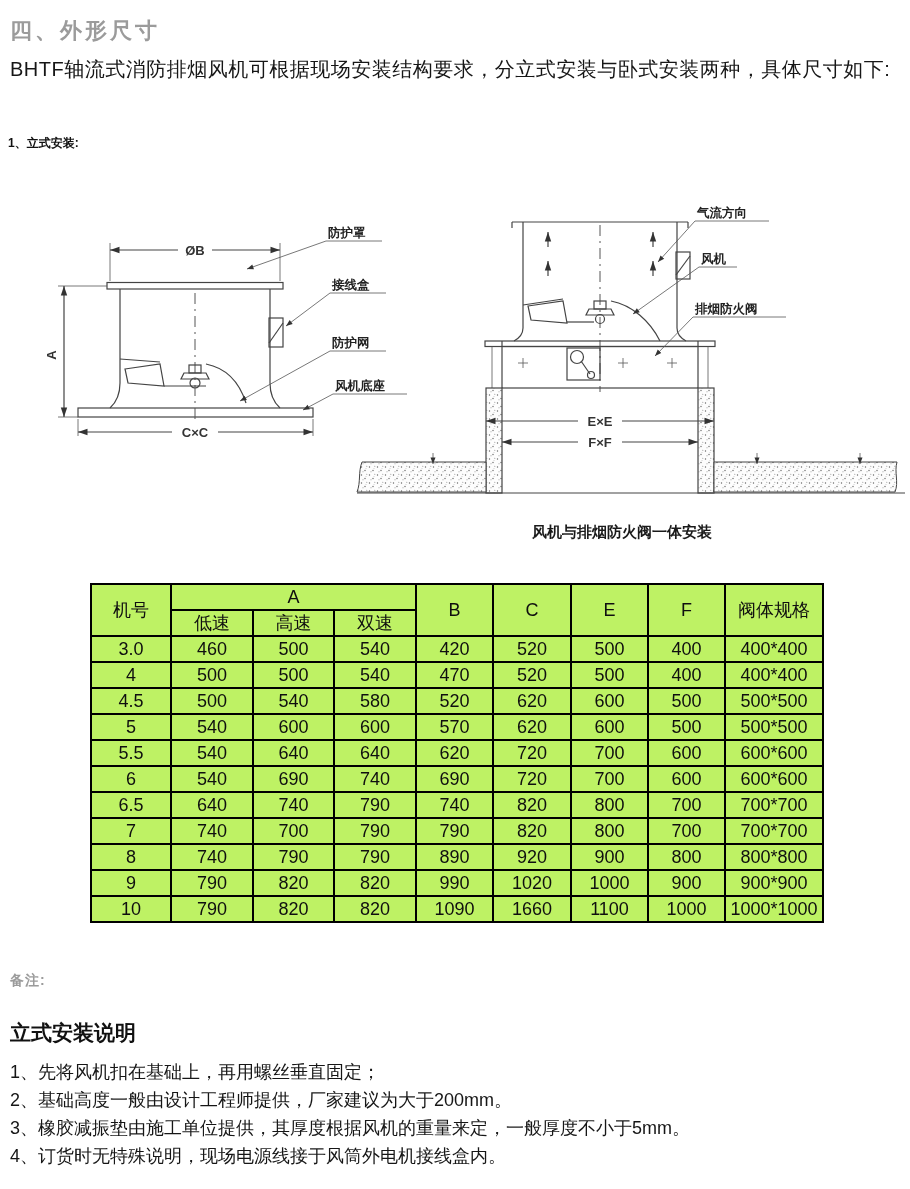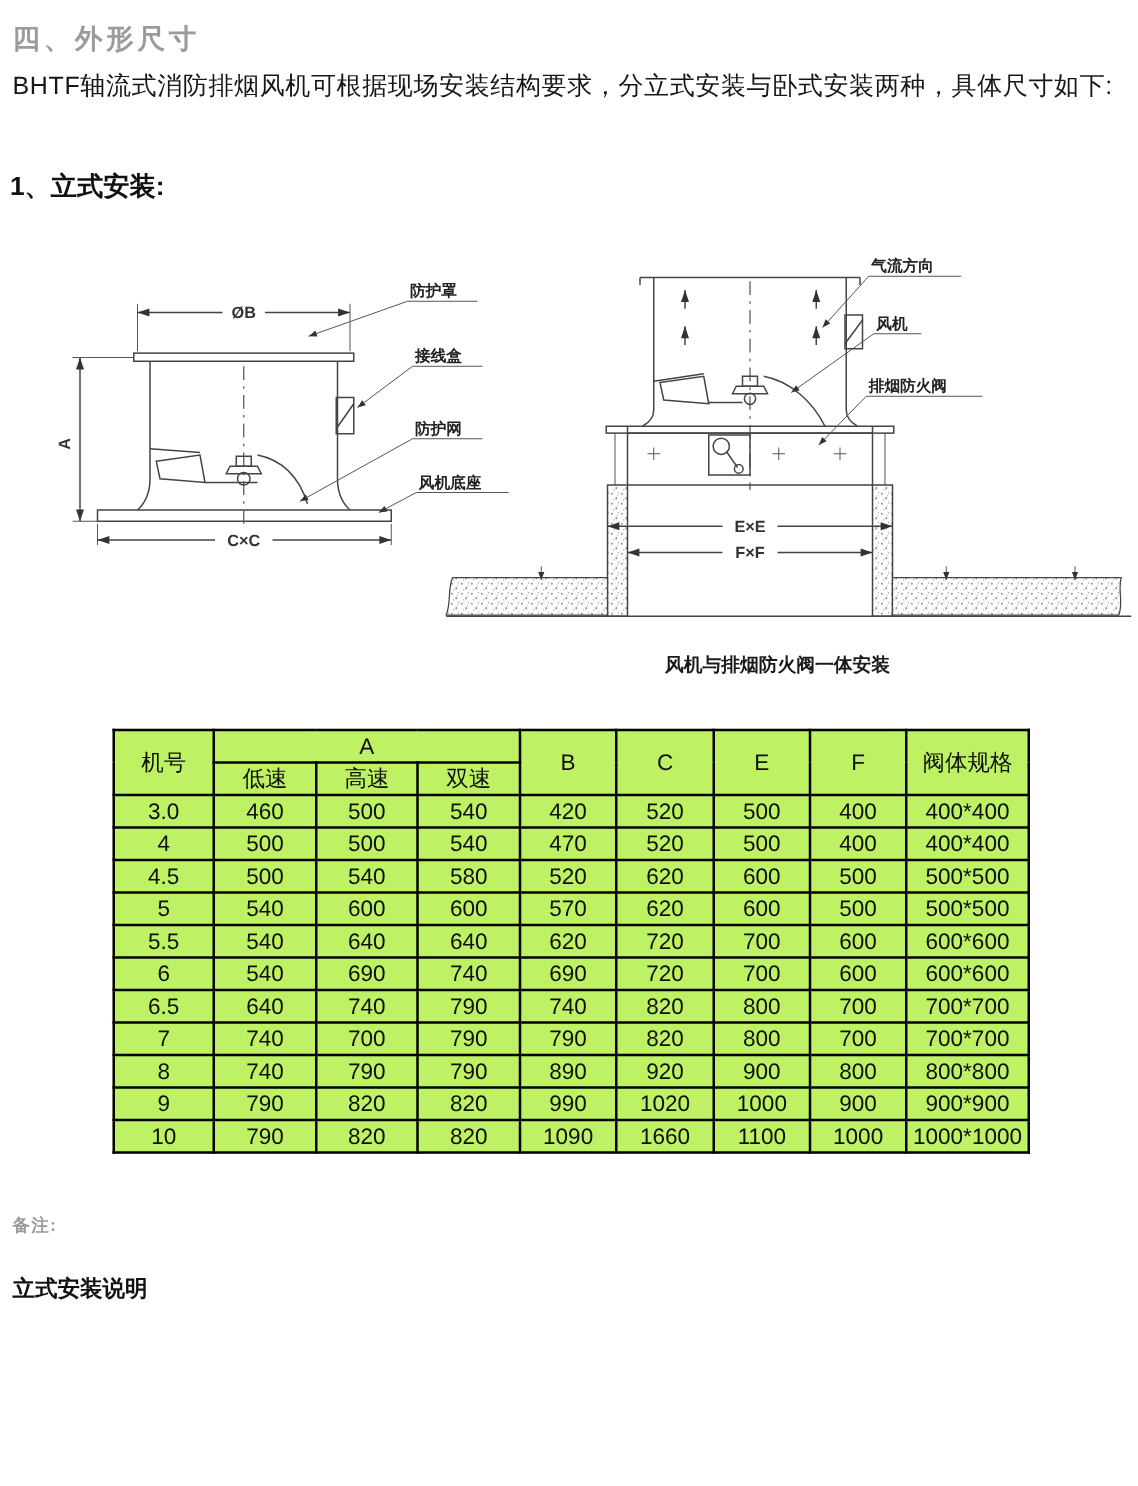--- a/index.html
+++ b/index.html
@@ -9,21 +9,21 @@
   }
   .title{
     position:absolute;left:10px;top:16px;font-size:22px;font-weight:bold;
     color:#9b9b9b;letter-spacing:3px;
   }
   .intro{
     position:absolute;left:10px;top:56px;width:890px;font-size:20px;
     line-height:27px;color:#161616;letter-spacing:0.5px;
   }
   .sec-heading{
-    position:absolute;left:8px;top:135px;font-size:21px;font-weight:bold;color:#111;
+    position:absolute;left:8px;top:135px;font-size:12px;font-weight:bold;color:#111;
   }
   svg.diagrams{position:absolute;left:0;top:185px;}
   svg.diagrams text{
     font-family:"Liberation Sans","DejaVu Sans",sans-serif;
     fill:#222;font-size:12.5px;font-weight:600;
   }
   svg.diagrams text.dim{font-size:13px;font-weight:600;fill:#333;}
   svg.diagrams .ln{stroke:#444;stroke-width:1.2;fill:none;}
   svg.diagrams .thin{stroke:#555;stroke-width:0.8;fill:none;}
   svg.diagrams .cl{stroke:#555;stroke-width:1;fill:none;stroke-dasharray:11 5 2 5;}
@@ -36,21 +36,21 @@
   table.dims th, table.dims td{
     border:2px solid #000;text-align:center;vertical-align:middle;
     font-size:18px;font-weight:normal;color:#0f0f0f;padding:0;height:24px;
     overflow:hidden;white-space:nowrap;
   }
   .notes-heading{
     position:absolute;left:10px;top:972px;font-size:14px;font-weight:bold;
     color:#9b9b9b;letter-spacing:1px;
   }
   .notes-subheading{
-    position:absolute;left:10px;top:1019px;font-size:18px;font-weight:bold;color:#111;
+    position:absolute;left:10px;top:1019px;font-size:21px;font-weight:bold;color:#111;
   }
   .notes-list{
     position:absolute;left:10px;top:1058px;width:890px;font-size:18px;
     line-height:28px;color:#161616;
   }
   .notes-list div{white-space:nowrap;}
 </style>
 </head>
 <body>
 
@@ -394,14 +394,20 @@
           <td>1660</td>
           <td>1100</td>
           <td>1000</td>
           <td>1000*1000</td>
         </tr>
       </tbody>
   </table>
 
   <div class="notes-heading">备注:</div>
   <div class="notes-subheading">立式安装说明</div>
+  <div class="notes-list">
+    <div>1、先将风机扣在基础上，再用螺丝垂直固定；</div>
+    <div>2、基础高度一般由设计工程师提供，厂家建议为大于200mm。</div>
+    <div>3、橡胶减振垫由施工单位提供，其厚度根据风机的重量来定，一般厚度不小于5mm。</div>
+    <div>4、订货时无特殊说明，现场电源线接于风筒外电机接线盒内。</div>
+  </div>
 
 </div>
 
 </body></html>

